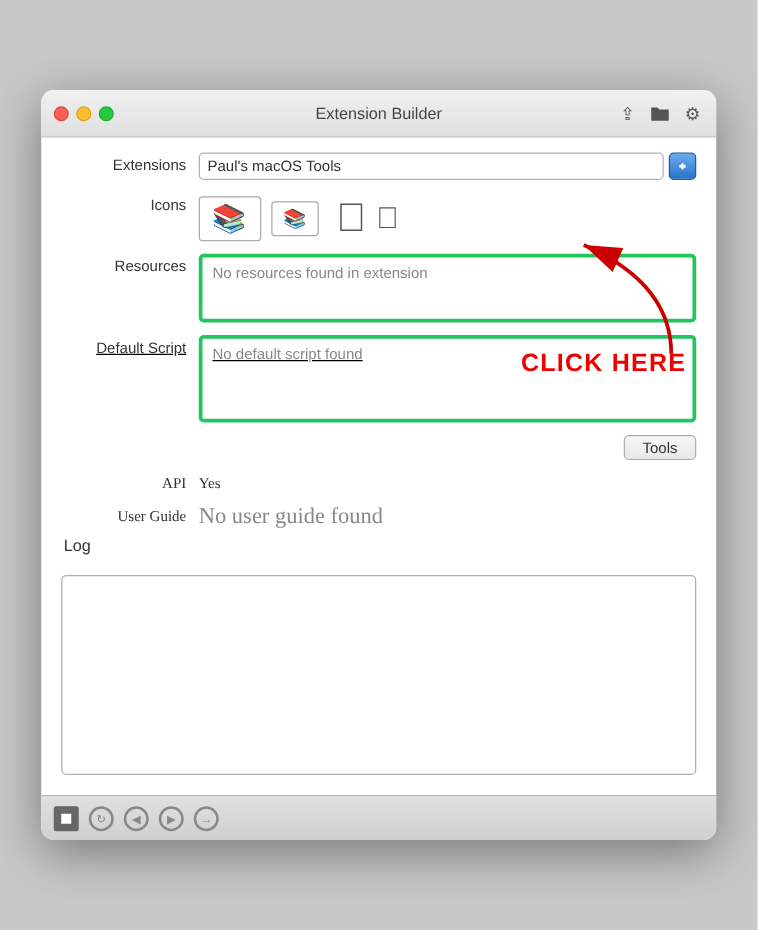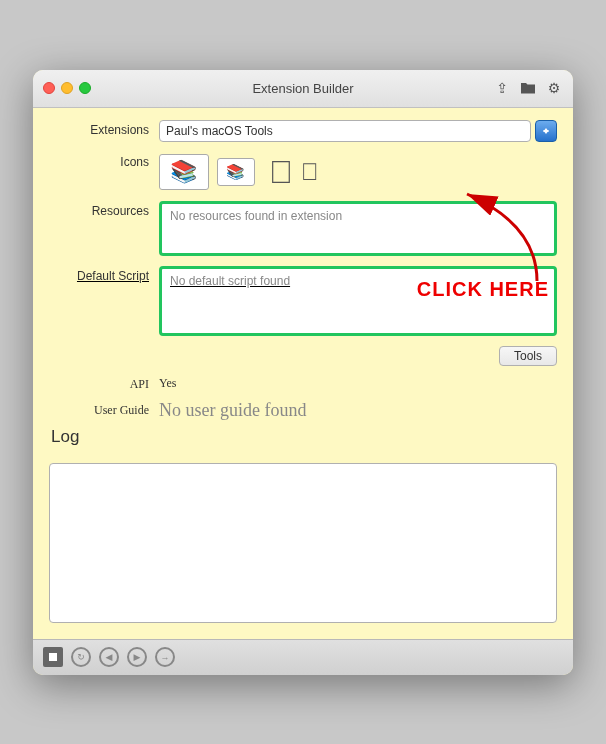--- a/index.html
+++ b/index.html
@@ -7,21 +7,21 @@
       background: #c8c8c8;
       display: flex;
       justify-content: center;
       align-items: center;
       width: 606px;
       height: 744px;
       font-family: -apple-system, "Helvetica Neue", Arial, sans-serif;
     }
     .window {
       width: 540px;
-      background: #fef9c3;
+      background: #ffffff;
       border-radius: 10px;
       box-shadow: 0 10px 40px rgba(0,0,0,0.4);
       overflow: hidden;
       position: relative;
     }
     .titlebar {
       background: linear-gradient(to bottom, #f0f0f0, #e0e0e0);
       height: 38px;
       display: flex;
       align-items: center;
@@ -192,21 +192,21 @@
     .api-row, .userguide-row {
       display: flex;
       align-items: center;
       margin-bottom: 6px;
       font-family: Liberation Serif, serif;
     }
     .log-section {
       margin-top: 4px;
     }
     .log-label {
-      font-size: 17px;
+      font-size: 13px;
       color: #333;
       font-weight: 500;
       margin-bottom: 16px;
       padding-left: 2px;
     }
     .log-area {
       width: 100%;
       height: 160px;
       border: 1px solid #b0b0b0;
       border-radius: 4px;

